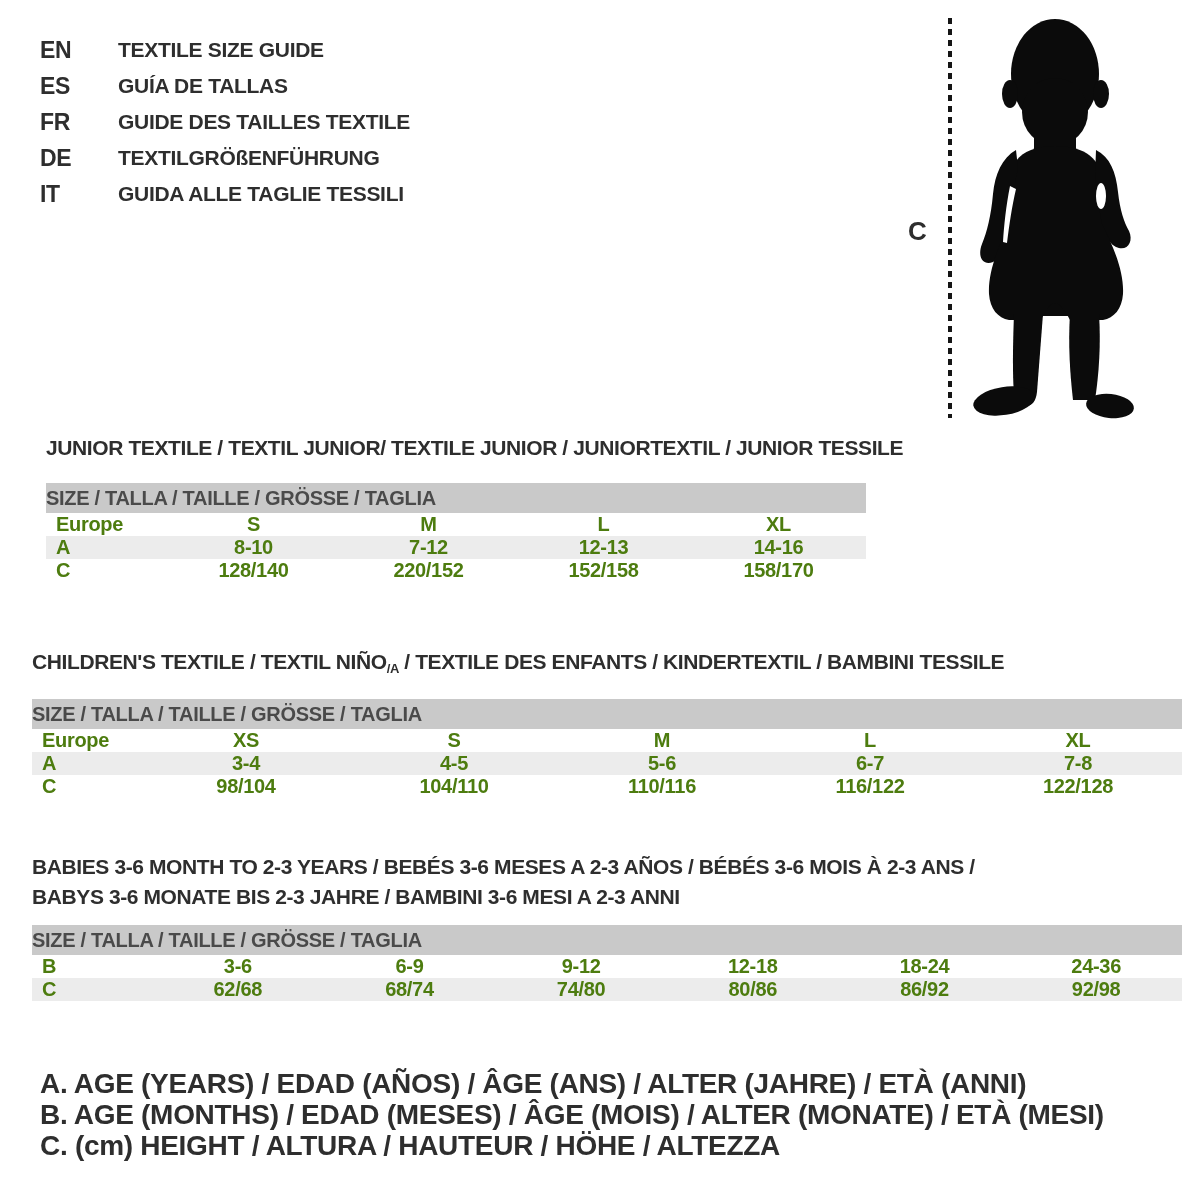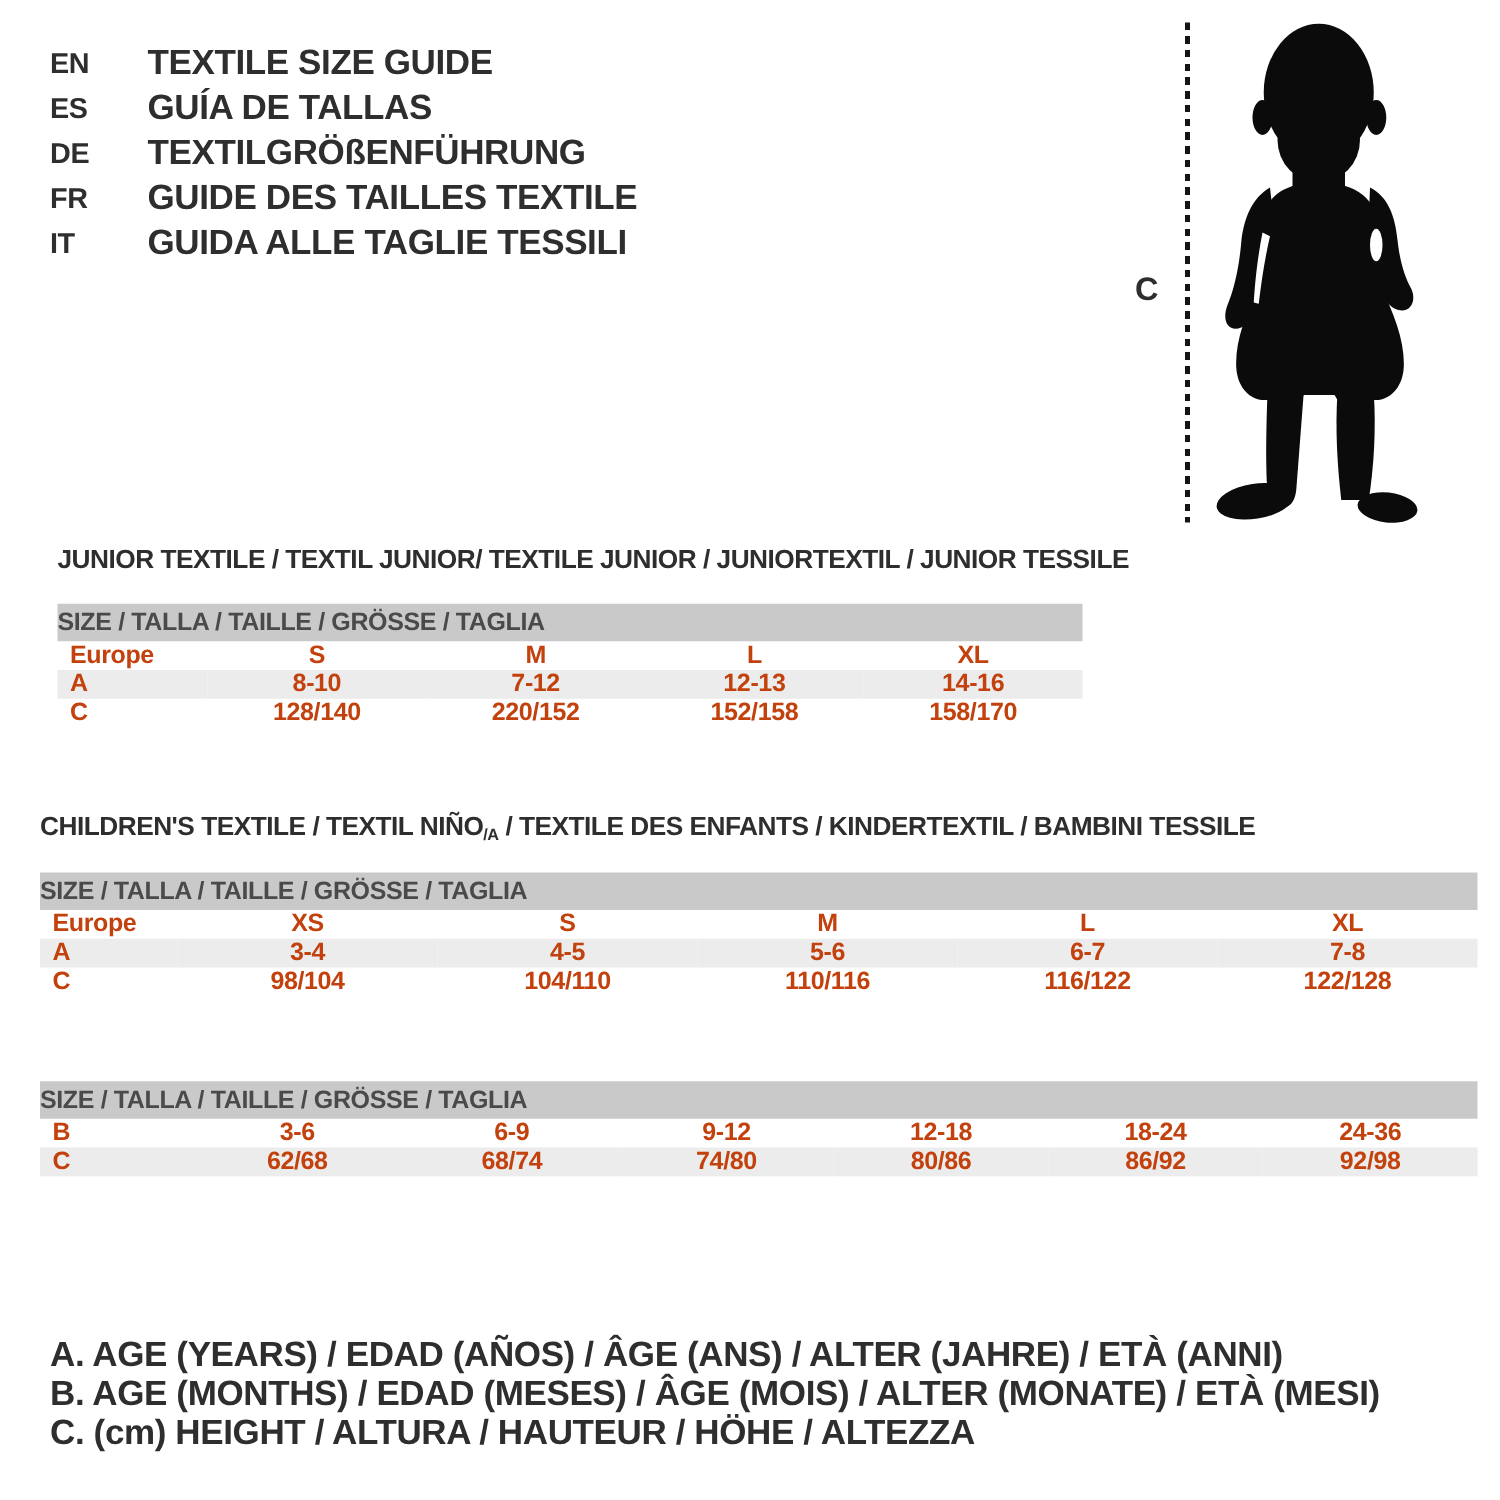--- a/index.html
+++ b/index.html
@@ -3,37 +3,37 @@
 <meta charset="utf-8">
 <style>
   html,body{margin:0;padding:0;background:#fff;}
   #page{position:relative;width:1200px;height:1200px;background:#fff;overflow:hidden;
         font-family:"Liberation Sans","DejaVu Sans",sans-serif;color:#2e2e2e;}
 
   
   .lang-block{position:absolute;left:40px;top:32px;}
   .lang-row{display:flex;height:36px;line-height:36px;}
   .lang-code{width:78px;font-size:23px;font-weight:bold;letter-spacing:-0.3px;}
-  .lang-label{font-size:28px;font-weight:bold;letter-spacing:-0.3px;}
+  .lang-label{font-size:21px;font-weight:bold;letter-spacing:-0.3px;}
 
   
   .dash-line{position:absolute;left:948px;top:18px;width:4px;height:400px;
              background:repeating-linear-gradient(to bottom,#151515 0 6px,transparent 6px 11px);}
   .height-label{position:absolute;left:908px;top:216px;font-size:26px;font-weight:bold;}
   .silhouette{position:absolute;left:958px;top:14px;width:185px;height:410px;}
 
   
   .section{position:absolute;left:32px;}
   .sec-title{font-size:21px;font-weight:bold;letter-spacing:-0.4px;line-height:24px;white-space:nowrap;}
   .sec-title .sub{font-size:13px;vertical-align:-4px;}
   .size-bar{height:30px;line-height:30px;background:#c9c9c9;color:#4a4a4a;
             font-size:20px;font-weight:bold;letter-spacing:-0.3px;box-sizing:border-box;}
   table.size-table{width:100%;border-collapse:collapse;table-layout:fixed;}
   table.size-table td{height:16px;font-size:20px;font-weight:bold;letter-spacing:-0.3px;
-                      text-align:center;color:#c2410c;padding:0;}
+                      text-align:center;color:#4d7c0f;padding:0;}
   table.size-table td.lbl{text-align:left;padding-left:10px;}
   table.size-table tr.shaded{background:#ececec;}
   .lbl-110 td.lbl{width:110px;}
   .lbl-100 td.lbl{width:100px;}
 
   #sec-junior{top:436px;width:820px;margin-left:14px;}
   #sec-junior .size-bar{margin-top:23px;}
   #sec-children{top:650px;width:1150px;}
   #sec-children .size-bar{margin-top:18px;}
   #sec-babies{top:852px;width:1150px;}
@@ -52,26 +52,26 @@
   <div class="lang-block">
     <div class="lang-row">
       <span class="lang-code">EN</span>
       <span class="lang-label">TEXTILE SIZE GUIDE</span>
     </div>
     <div class="lang-row">
       <span class="lang-code">ES</span>
       <span class="lang-label">GUÍA DE TALLAS</span>
     </div>
     <div class="lang-row">
+      <span class="lang-code">FR</span>
+      <span class="lang-label">GUIDE DES TAILLES TEXTILE</span>
+    </div>
+    <div class="lang-row">
       <span class="lang-code">DE</span>
       <span class="lang-label">TEXTILGRÖßENFÜHRUNG</span>
-    </div>
-    <div class="lang-row">
-      <span class="lang-code">FR</span>
-      <span class="lang-label">GUIDE DES TAILLES TEXTILE</span>
     </div>
     <div class="lang-row">
       <span class="lang-code">IT</span>
       <span class="lang-label">GUIDA ALLE TAGLIE TESSILI</span>
     </div>
   </div>
 
   <div class="dash-line"></div>
   <div class="height-label">C</div>
   <svg class="silhouette" viewBox="0 0 185 410" xmlns="http://www.w3.org/2000/svg">
@@ -163,20 +163,24 @@
             <td>104/110</td>
             <td>110/116</td>
             <td>116/122</td>
             <td>122/128</td>
           </tr>
         </tbody>
     </table>
   </div>
 
   <div id="sec-babies" class="section">
+    <div class="sec-title">
+      <div>BABIES 3-6 MONTH TO 2-3 YEARS / BEBÉS 3-6 MESES A 2-3 AÑOS / BÉBÉS 3-6 MOIS À 2-3 ANS /</div>
+      <div>BABYS 3-6 MONATE BIS 2-3 JAHRE / BAMBINI 3-6 MESI A 2-3 ANNI</div>
+    </div>
     <div class="size-bar">SIZE / TALLA / TAILLE / GRÖSSE / TAGLIA</div>
     <table class="size-table lbl-110">
       <tbody>
           <tr>
             <td class="lbl">B</td>
             <td>3-6</td>
             <td>6-9</td>
             <td>9-12</td>
             <td>12-18</td>
             <td>18-24</td>

